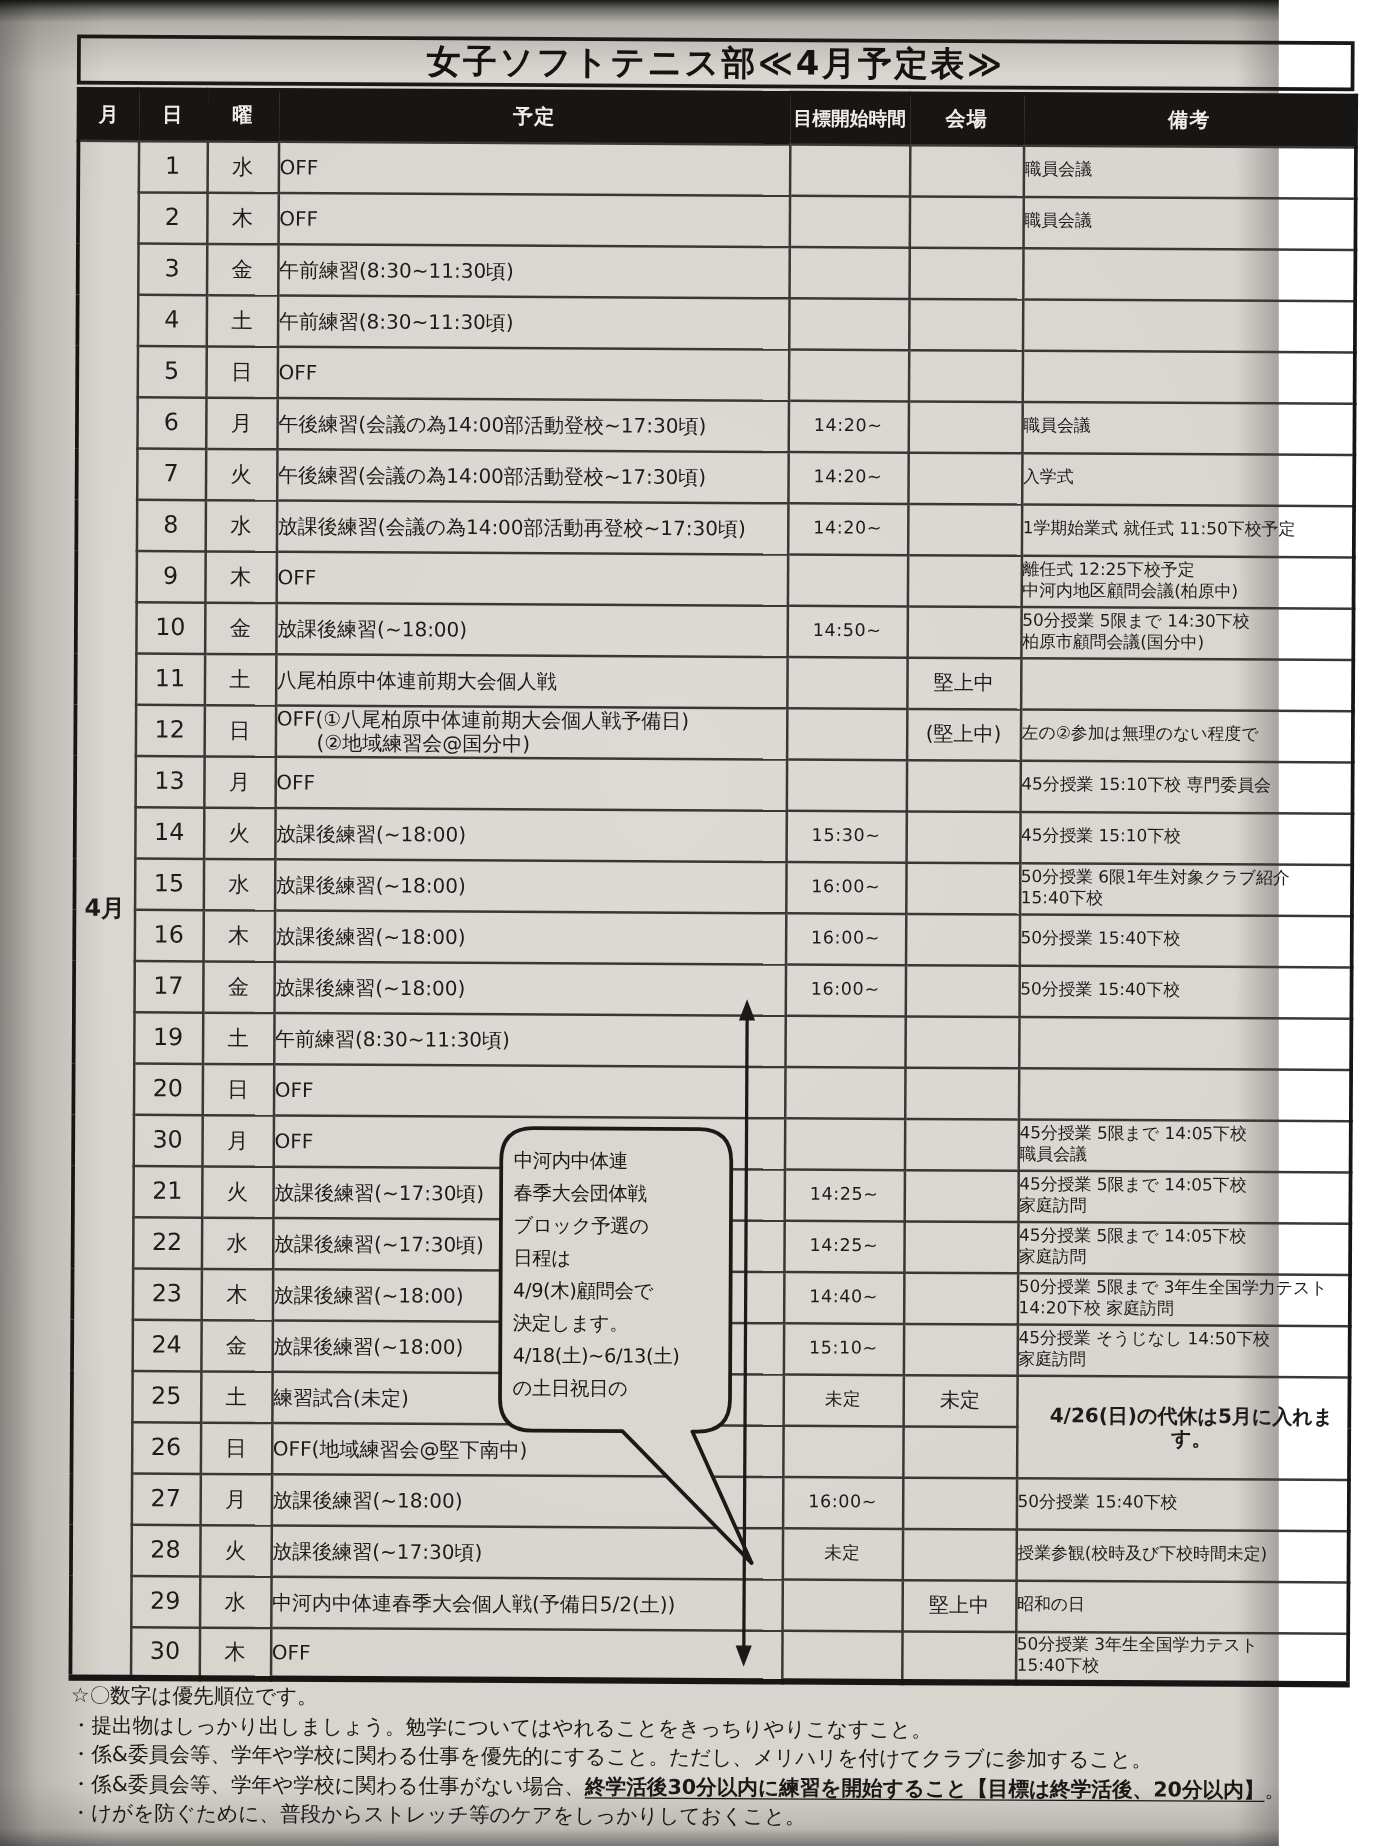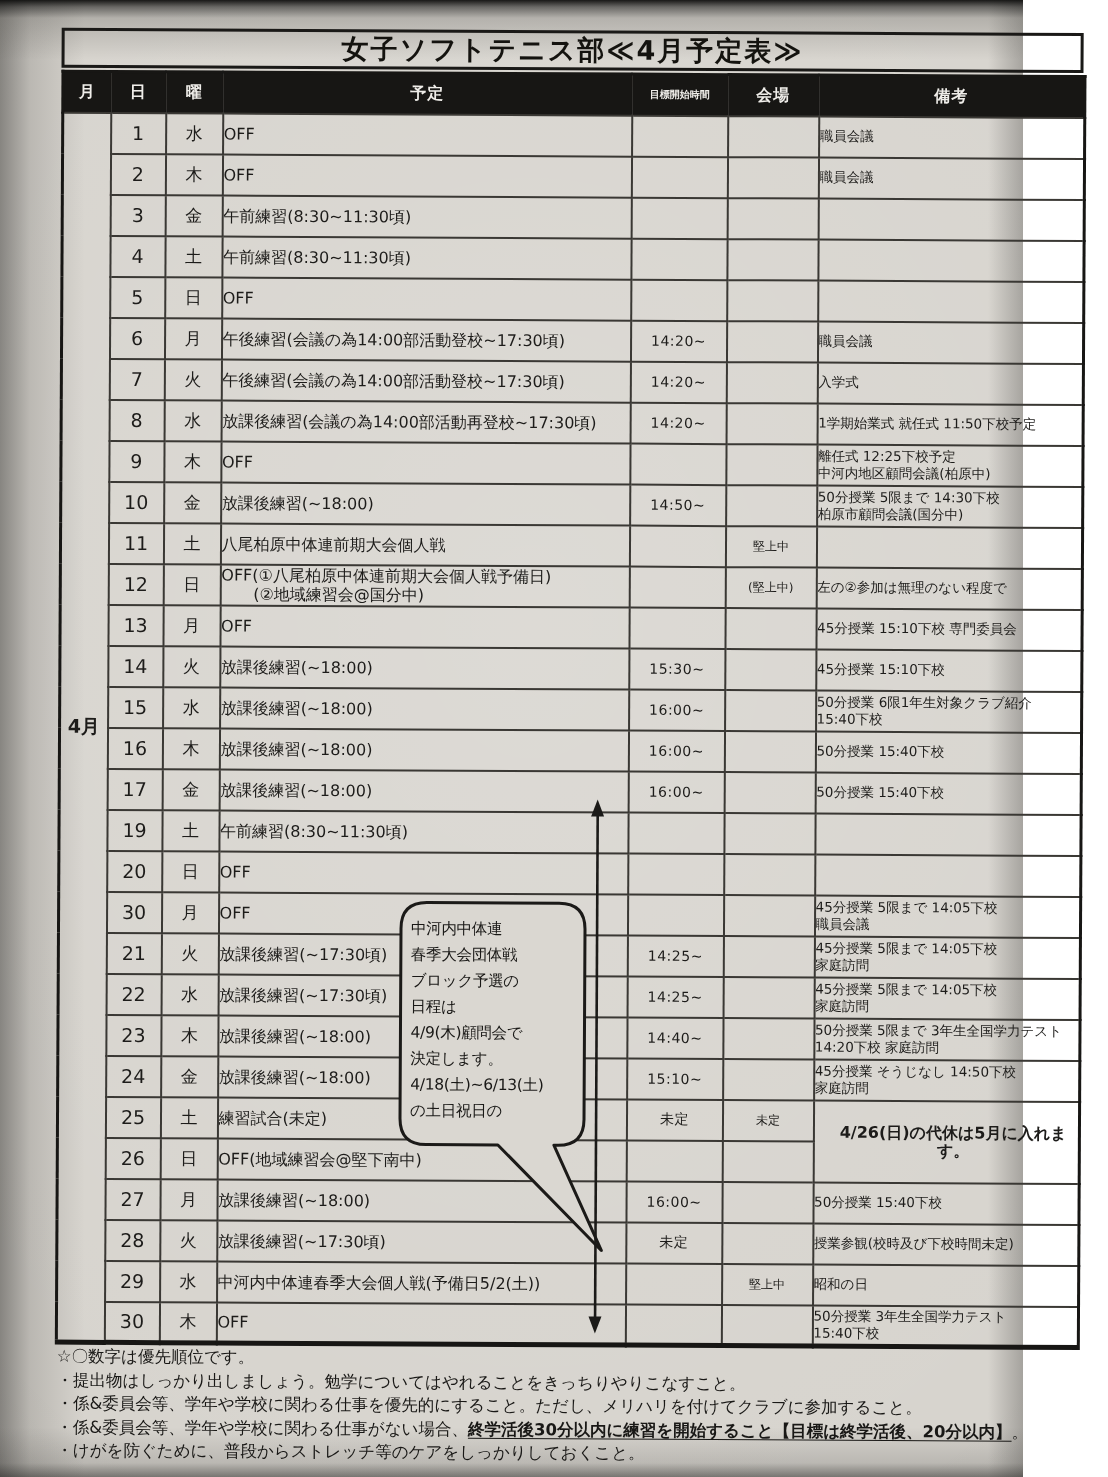--- a/index.html
+++ b/index.html
@@ -29,32 +29,32 @@
   table.sched{
     position:absolute;left:58px;top:72px;width:1022px;
     border-collapse:collapse;table-layout:fixed;
     border:3px solid #171614;border-bottom-width:5px;
   }
   .sched th{
     background:#171614;color:#efede9;font-weight:bold;
     height:34px;font-size:16px;border:1px solid #171614;padding:0;
     letter-spacing:1px;
   }
-  .sched th.small{font-size:10px;letter-spacing:0;}
+  .sched th.small{font-size:15px;letter-spacing:0;}
   .sched td{
     border:2px solid #3a3834;vertical-align:middle;padding:0;
     overflow:hidden;
   }
   .sched tr{height:41px;}
   .c-month{text-align:center;font-size:19px;font-weight:bold;}
   .c-day{text-align:center;font-size:19px;}
   .c-weekday{text-align:center;font-size:17px;}
   .c-plan{font-size:16px;padding:1px 4px 1px 7px;white-space:pre-wrap;line-height:19px;}
   .c-start{text-align:center;font-size:14px;letter-spacing:.5px;}
-  .c-venue{text-align:center;font-size:12px;}
+  .c-venue{text-align:center;font-size:16px;}
   .c-remarks{font-size:13.5px;padding:2px 4px 2px 7px;white-space:pre-wrap;line-height:17.5px;}
   .c-remarks.merged{font-size:16px;font-weight:bold;text-align:center;padding-left:14px;}
 
   .overlay{position:absolute;left:0;top:0;width:1108px;height:1477px;pointer-events:none;z-index:5;}
   .bubble-text{
     position:absolute;left:412px;top:916px;width:172px;z-index:6;
     font-size:15.5px;line-height:26px;letter-spacing:-.3px;
     white-space:pre-line;color:#191816;
   }
 

